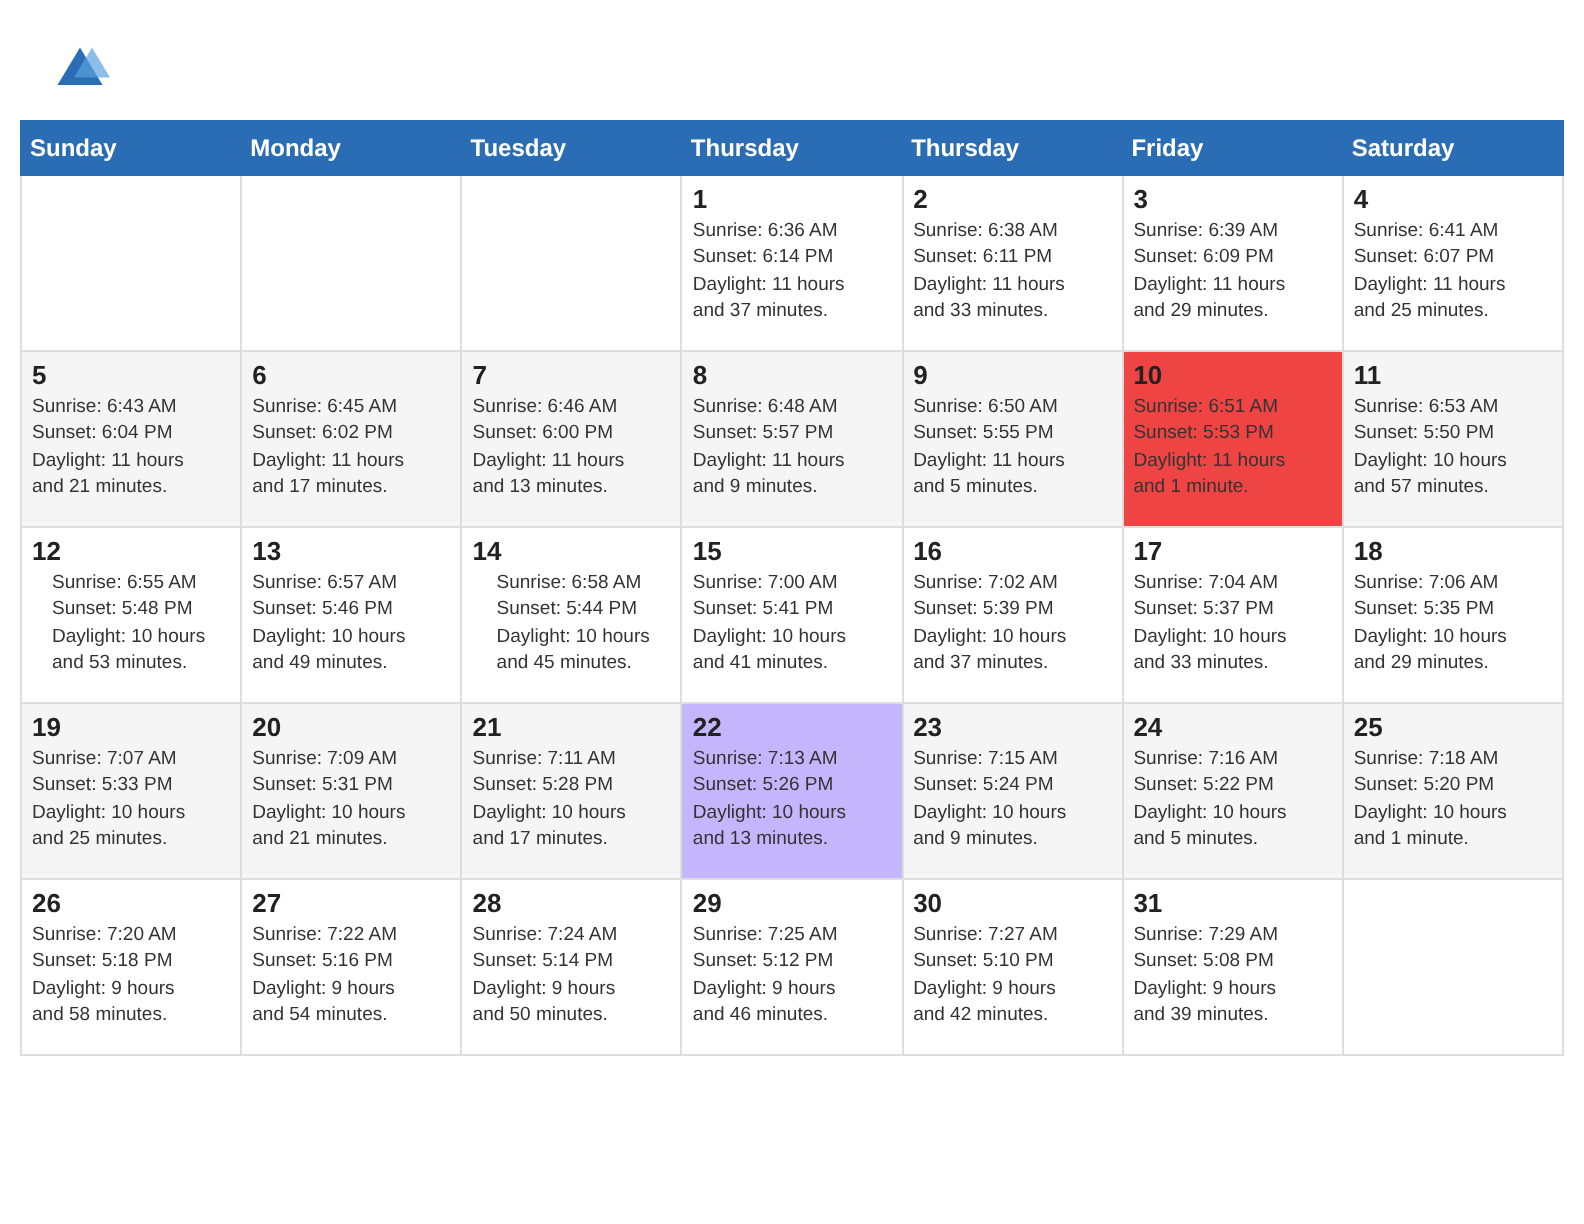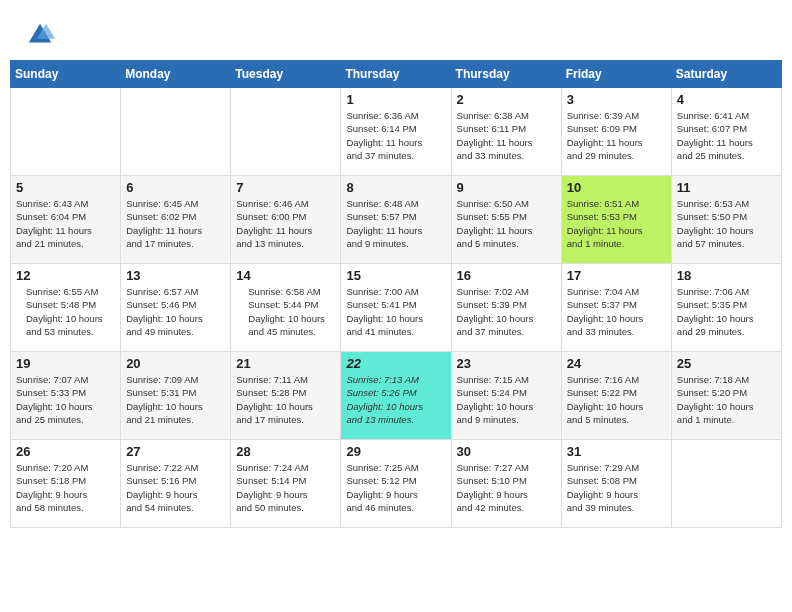--- a/index.html
+++ b/index.html
@@ -183,21 +183,21 @@
 Daylight: 11 hours
 and 9 minutes.</div>
         </td>
         <td style="background: rgb(245, 245, 245);">
           <span class="day-number">9</span>
           <div class="day-info" style="white-space: pre-line;">Sunrise: 6:50 AM
 Sunset: 5:55 PM
 Daylight: 11 hours
 and 5 minutes.</div>
         </td>
-        <td style="background: #bef264;">
+        <td style="background: #ef4444;">
           <span class="day-number">10</span>
           <div class="day-info" style="white-space: pre-line;">Sunrise: 6:51 AM
 Sunset: 5:53 PM
 Daylight: 11 hours
 and 1 minute.</div>
         </td>
         <td style="background: rgb(245, 245, 245);">
           <span class="day-number">11</span>
           <div class="day-info" style="white-space: pre-line;">Sunrise: 6:53 AM
 Sunset: 5:50 PM
@@ -271,21 +271,21 @@
 Daylight: 10 hours
 and 21 minutes.</div>
         </td>
         <td style="background: rgb(245, 245, 245); margin-left: 16px;">
           <span class="day-number">21</span>
           <div class="day-info" style="white-space: pre-line;">Sunrise: 7:11 AM
 Sunset: 5:28 PM
 Daylight: 10 hours
 and 17 minutes.</div>
         </td>
-        <td style="background: #5eead4; font-style: italic;">
+        <td style="background: #c4b5fd;">
           <span class="day-number">22</span>
           <div class="day-info" style="white-space: pre-line;">Sunrise: 7:13 AM
 Sunset: 5:26 PM
 Daylight: 10 hours
 and 13 minutes.</div>
         </td>
         <td style="background: rgb(245, 245, 245);">
           <span class="day-number">23</span>
           <div class="day-info" style="white-space: pre-line;">Sunrise: 7:15 AM
 Sunset: 5:24 PM

